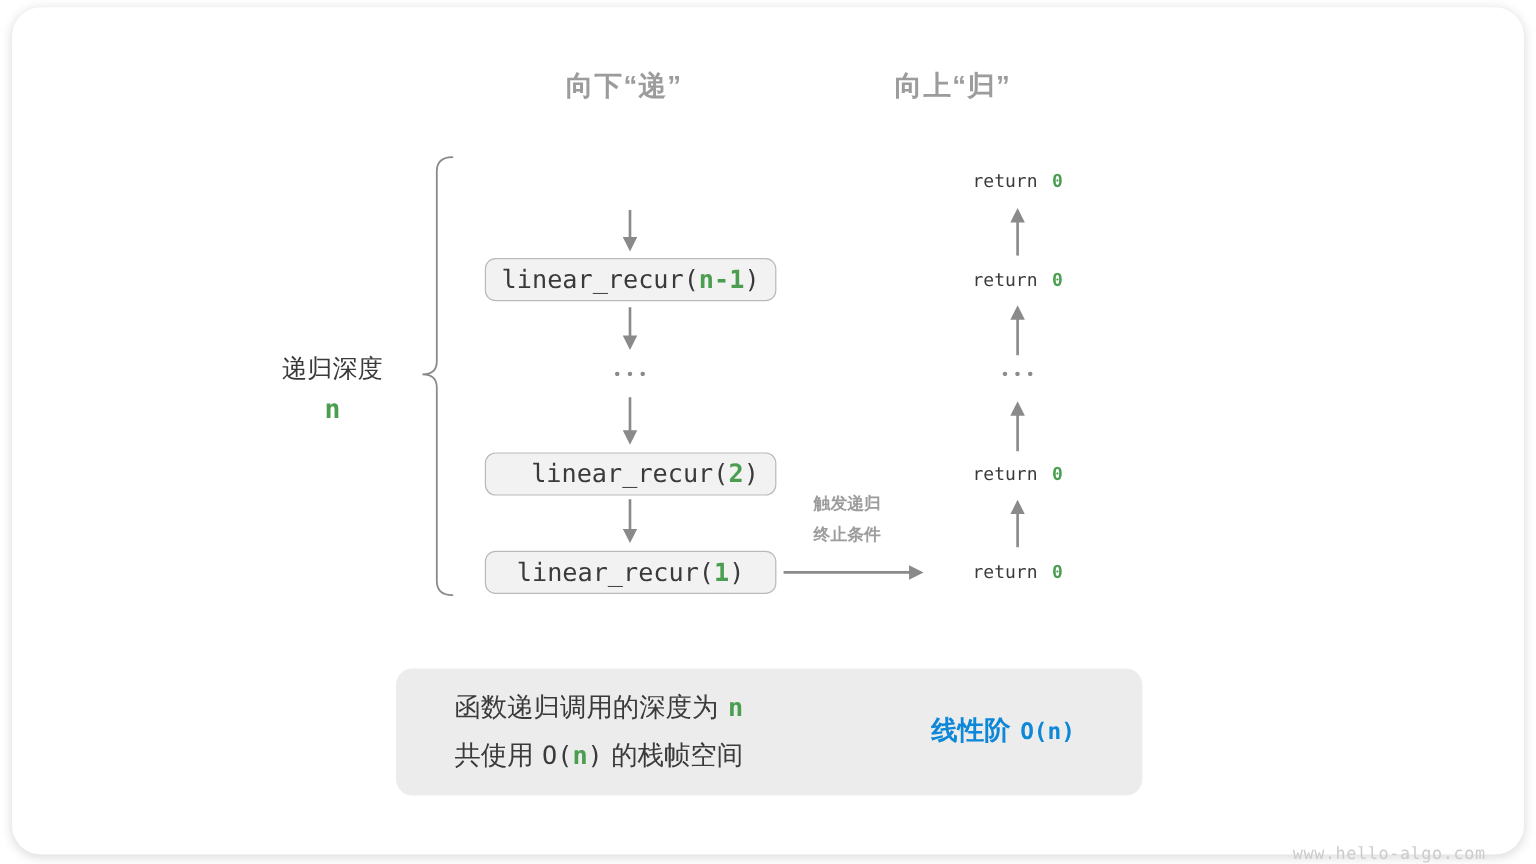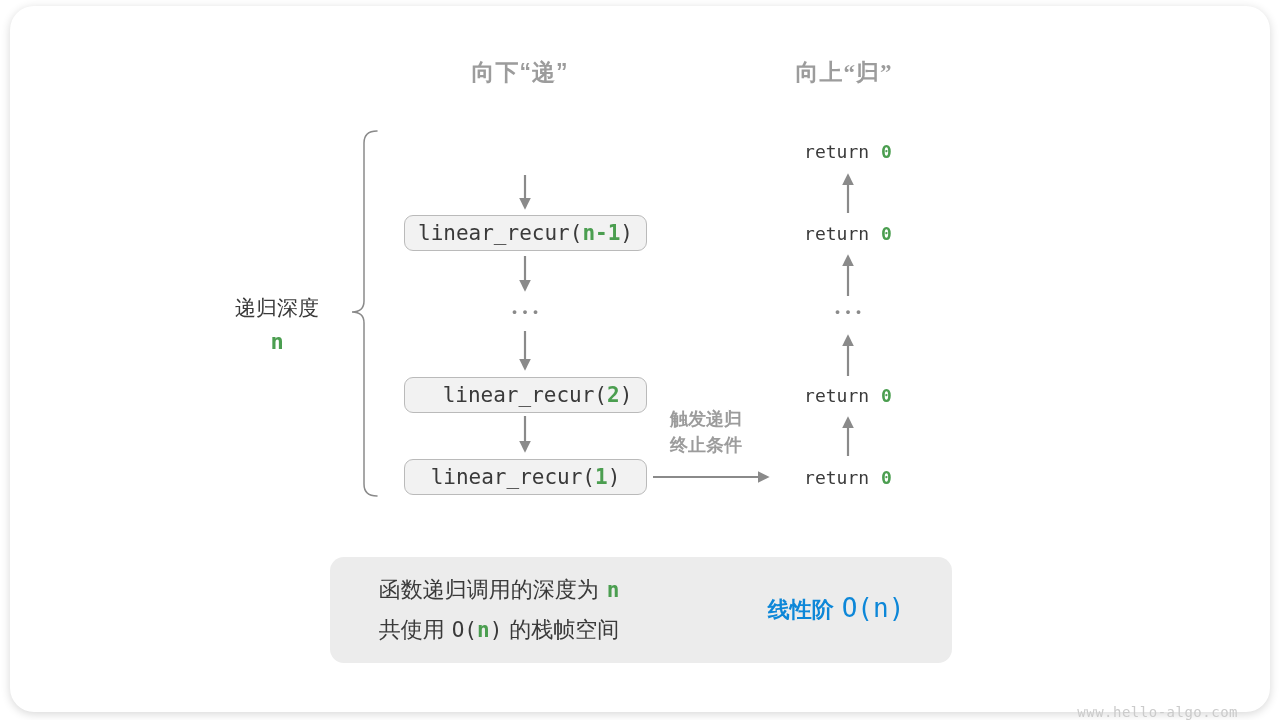--- a/index.html
+++ b/index.html
@@ -32,45 +32,45 @@
   }
   .code{font-family:"DejaVu Sans Mono","Liberation Mono",monospace;}
   .dark{color:var(--text-dark);}
   .green-arg{color:var(--accent-green);font-weight:700;}
   .call-box{
     position:absolute;left:404px;width:243px;height:36px;
     background:var(--box-bg);border:1.5px solid var(--box-border);border-radius:9px;
     display:flex;align-items:center;justify-content:center;
     font-size:21px;
   }
-  .return-row{font-size:18px;}
+  .return-row{font-size:15px;}
   .return-row .val{margin-left:12px;}
   .dots{
     font-size:13px;font-weight:700;color:var(--arrow-gray);
     letter-spacing:6px;padding-left:6px;
   }
   .depth-label{text-align:center;line-height:1.0;}
   .depth-label .t{font-size:21px;color:var(--text-dark);display:block;margin-top:28px;}
   .depth-label .v{font-size:22px;display:block;margin-top:13px;}
   .base-case{
-    text-align:center;font-size:18px;font-weight:700;color:var(--label-gray);
+    text-align:center;font-size:14px;font-weight:700;color:var(--label-gray);
     line-height:26px;
   }
   .panel{
     position:absolute;left:330px;top:557px;width:622px;height:106px;
     background:var(--panel-bg);border-radius:14px;
   }
   .summary-left{text-align:center;font-size:22px;color:var(--text-dark);line-height:39px;margin-left:28px;}
   .summary-left .code{font-size:21px;}
   .summary-left .gap-l{margin-left:8px;}
   .summary-left .gap-both{margin:0 7px;}
   .summary-right{text-align:center;line-height:39px;}
   .summary-right .title{font-size:22px;font-weight:700;color:var(--text-dark);display:block;}
   .summary-right .concl{font-size:22px;font-weight:700;color:var(--accent-blue);display:block;}
-  .summary-right .concl .code{font-size:26px;margin-left:8px;font-weight:400;}
+  .summary-right .concl .code{font-size:19px;margin-left:8px;font-weight:700;}
   .watermark{
     position:absolute;right:42px;top:675px;
     font-family:"DejaVu Sans Mono","Liberation Mono",monospace;
     font-size:14px;color:var(--watermark-gray);letter-spacing:0.5px;margin-top:29px;
   }
   
   .aline{stroke:var(--arrow-gray);stroke-width:2.2;fill:none;}
   .ah{fill:var(--arrow-gray);}
   .brace{stroke:var(--arrow-gray);stroke-width:1.5;fill:none;stroke-linecap:round;}
   .blockarrow{fill:var(--block-arrow-gray);}
@@ -99,21 +99,21 @@
     <line class="aline" marker-end="url(#arrowhead)" x1="848" y1="296" x2="848" y2="258"></line>
     <line class="aline" marker-end="url(#arrowhead)" x1="848" y1="376" x2="848" y2="338"></line>
     <line class="aline" marker-end="url(#arrowhead)" x1="848" y1="456" x2="848" y2="420"></line>
 
     <line class="aline" marker-end="url(#arrowhead)" x1="653" y1="477" x2="766" y2="477"></line>
 
     <polygon class="blockarrow" points="684,604 711,604 711,594 734,612 711,630 711,620 684,620"></polygon>
   </svg>
 
   <div class="abs hdr" style="left:520px;top:72px;">向下“递”</div>
-  <div class="abs hdr" style="left:844px;top:72px;font-family:Liberation Serif, serif;">向上“归”</div>
+  <div class="abs hdr" style="left:794px;top:72px;">向上“归”</div>
 
   <div class="abs depth-label" style="left:277px;top:311px;">
     <span class="t">递归深度</span>
     <span class="v code green-arg">n</span>
   </div>
 
   <div class="call-box code dark" style="top:215px;">
     <span><span>linear_recur(</span><span class="green-arg">n-1</span><span>)</span></span>
   </div>
   <div class="abs dots" style="left:525px;top:311px;">•••</div>

